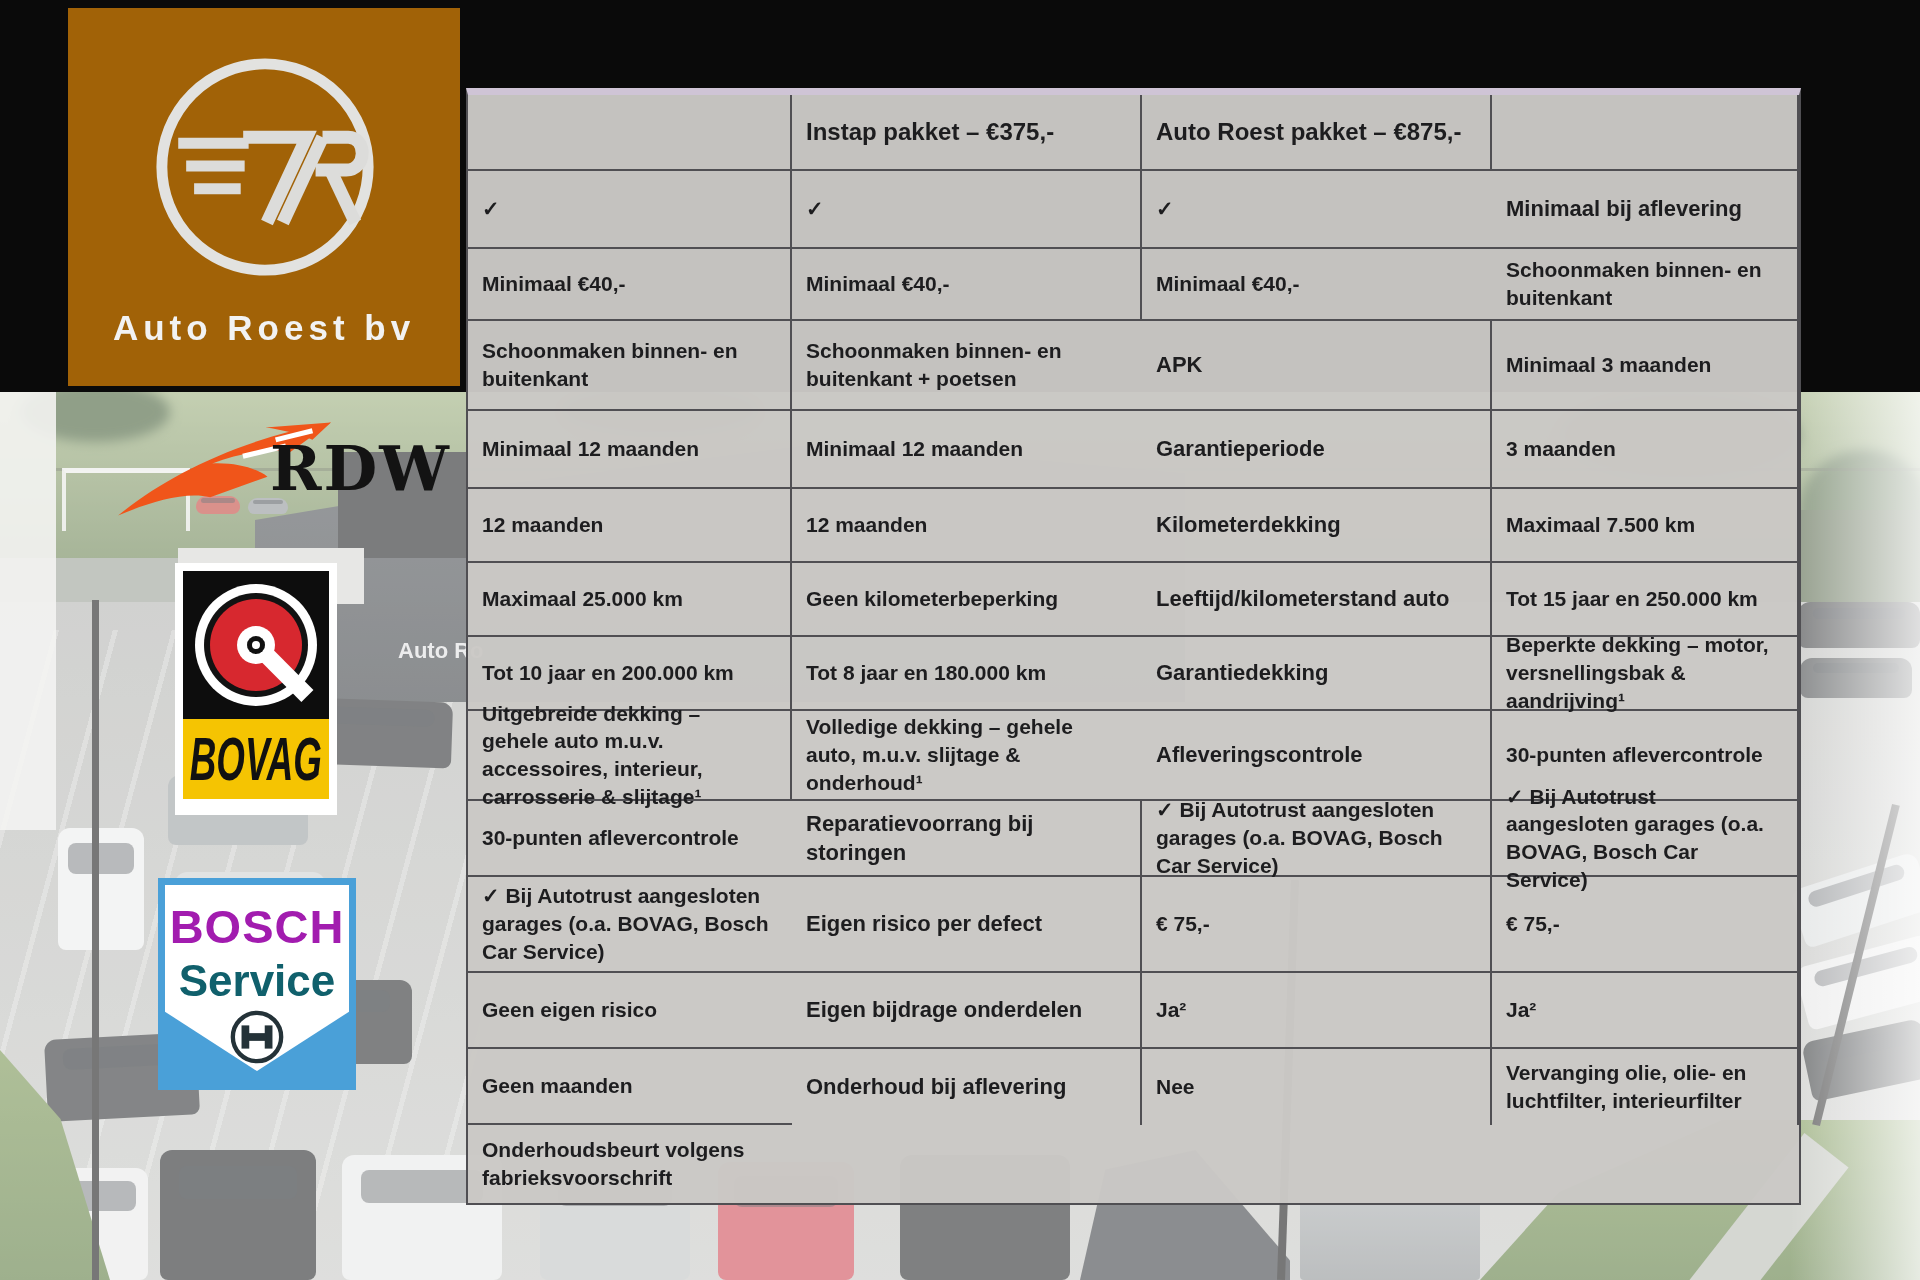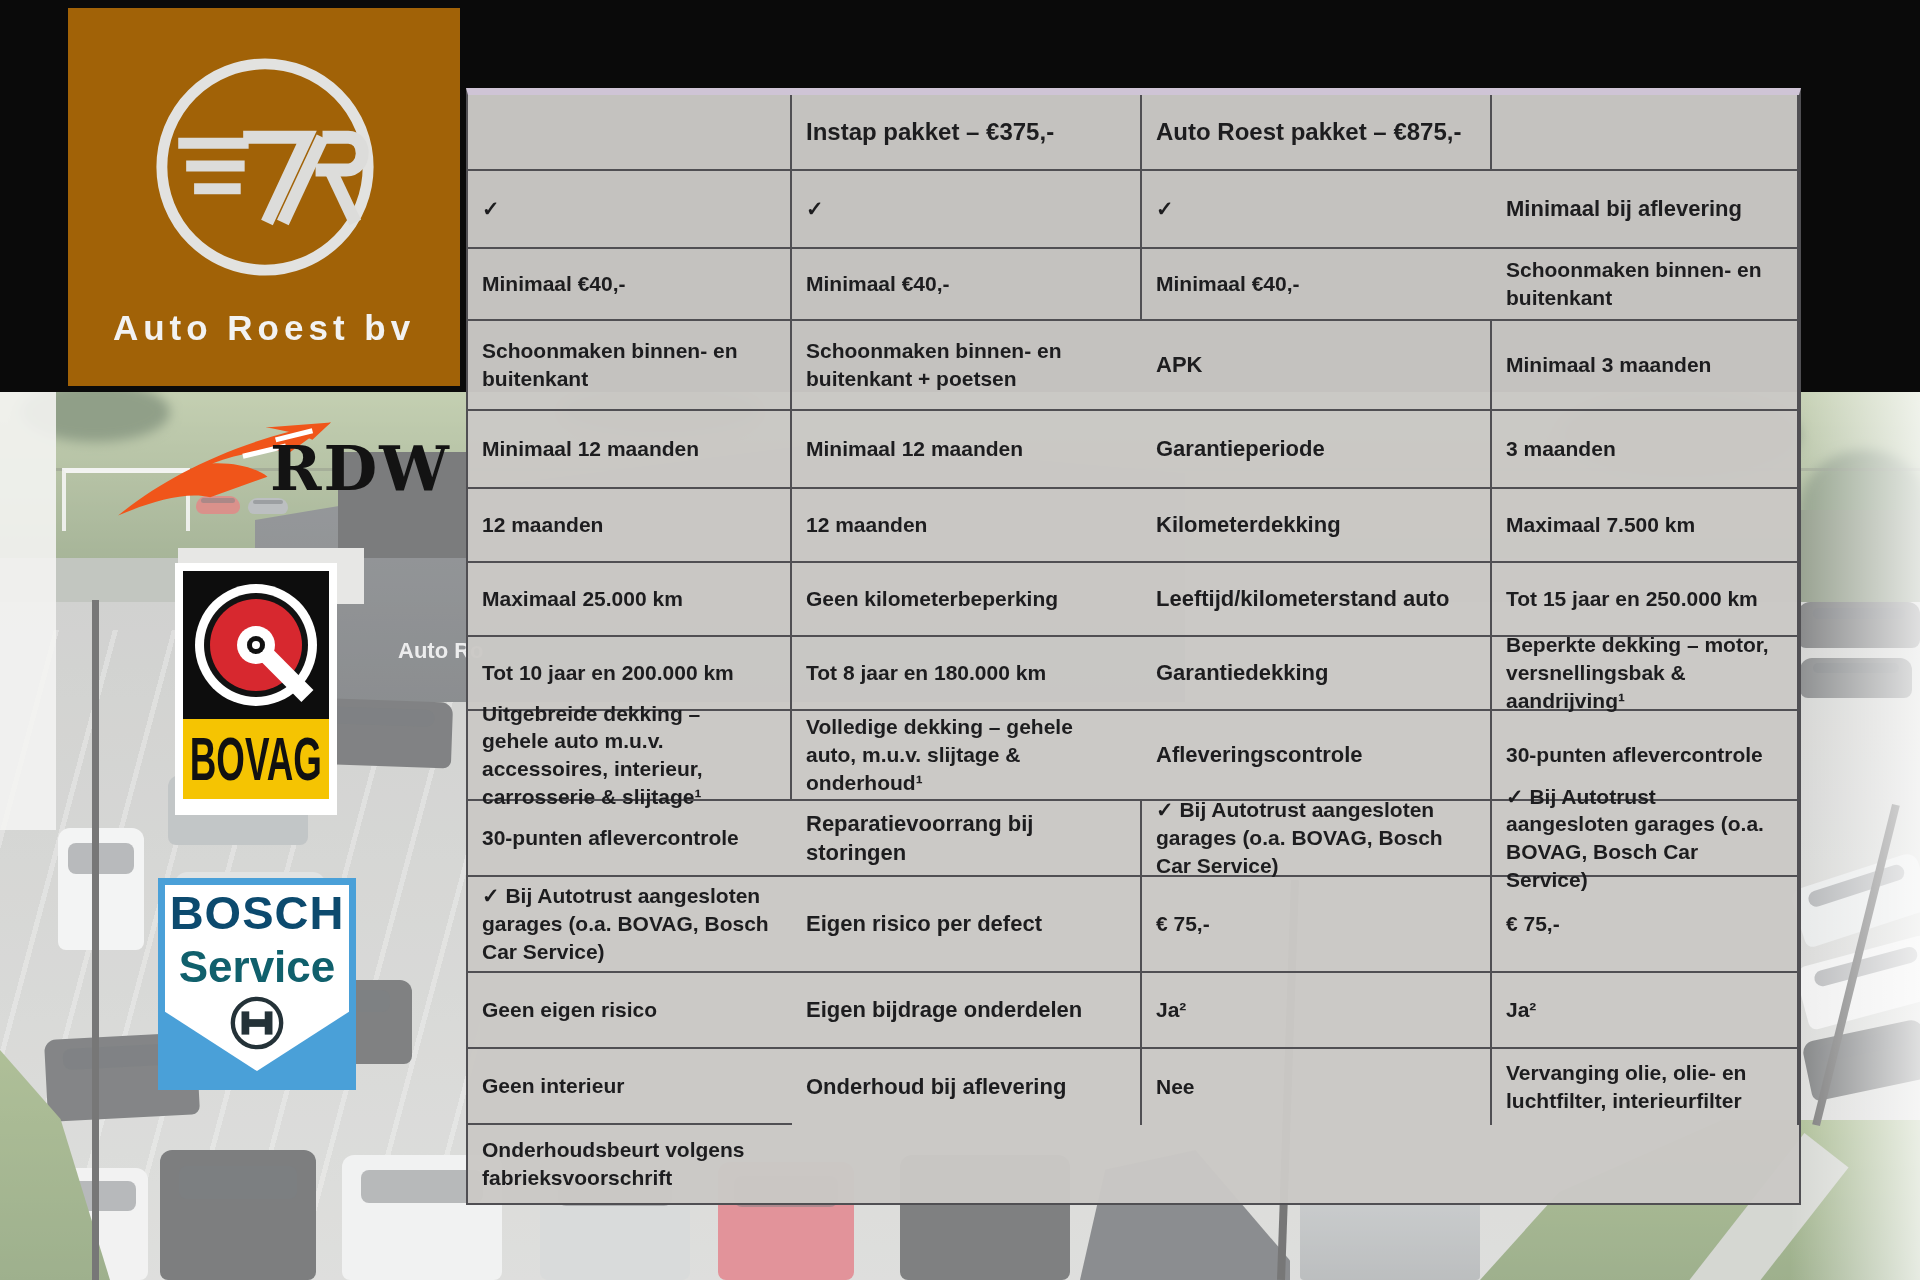--- a/index.html
+++ b/index.html
@@ -62,29 +62,29 @@
   .bv-ring{position:absolute;left:50%;top:50%;width:122px;height:122px;margin:-61px 0 0 -61px;
            border-radius:50%;background:#fff;}
   .bv-red{position:absolute;left:50%;top:50%;width:92px;height:92px;margin:-46px 0 0 -46px;
           border-radius:50%;background:#d7282f;box-shadow:0 0 0 6px #121212;}
   .bv-handle{position:absolute;left:50%;top:50%;width:17px;height:72px;margin-left:-8px;
              background:#fff;transform-origin:50% 0;transform:rotate(-45deg);}
   .bv-hub{position:absolute;left:50%;top:50%;width:38px;height:38px;margin:-19px 0 0 -19px;
           border-radius:50%;background:#fff;}
   .bv-hub::after{content:"";position:absolute;left:50%;top:50%;width:18px;height:18px;margin:-9px 0 0 -9px;
           border-radius:50%;background:#111;box-shadow:inset 0 0 0 5px #111,inset 0 0 0 9px #fff;}
-  .bovag-bottom{width:146px;height:80px;background:#f5c402;display:flex;align-items:center;justify-content:center;}
+  .bovag-bottom{width:146px;height:80px;background:#f5c402;display:flex;align-items:center;justify-content:center;font-style:italic;}
   .bovag-text{color:#111;font-weight:bold;font-size:40px;letter-spacing:0px;
               transform:scaleY(1.55) scaleX(.92);}
 
   
   .bosch{position:absolute;left:158px;top:878px;width:198px;height:212px;background:#4aa0d8;z-index:4;}
   .bosch-shield{position:absolute;left:7px;top:7px;width:184px;height:198px;background:#fff;
                 clip-path:polygon(0 0,100% 0,100% 64%,50% 94%,0 64%);text-align:center;}
-  .bosch-line1{color:#0c4a6e;font-size:47px;font-weight:bold;letter-spacing:1px;}
+  .bosch-line1{margin-top:14px;color:#a21caf;font-size:47px;font-weight:bold;letter-spacing:1px;}
   .bosch-line2{margin-top:2px;color:#10606c;font-size:44px;font-weight:bold;}
   .bosch-armature{width:58px;height:58px;margin-top:2px;}
 
   
   .pkg-table{position:absolute;left:466px;top:88px;width:1335px;z-index:3;box-sizing:border-box;
              background:rgba(202,200,197,.97);
              border:2px solid #504f53;border-top:7px solid #cfc4d6;
              display:grid;grid-template-columns:324px 350px 350px 307px;
              grid-template-rows:76px 78px 72px 90px 78px 74px 74px 74px 90px 76px 96px 76px 76px 78px;
              color:#1d1d1f;}
@@ -270,21 +270,21 @@
     <div class="tc">✓ Bij Autotrust aangesloten garages (o.a. BOVAG, Bosch Car Service)</div>
 
     <div class="tc vr lb">Eigen risico per defect</div>
     <div class="tc vr">€ 75,-</div>
     <div class="tc vr">€ 75,-</div>
     <div class="tc">Geen eigen risico</div>
 
     <div class="tc vr lb">Eigen bijdrage onderdelen</div>
     <div class="tc vr">Ja²</div>
     <div class="tc vr">Ja²</div>
-    <div class="tc">Geen interieur</div>
+    <div class="tc">Geen maanden</div>
 
     <div class="tc vr lb bot">Onderhoud bij aflevering</div>
     <div class="tc vr bot">Nee</div>
     <div class="tc vr bot">Vervanging olie, olie- en luchtfilter, interieurfilter</div>
     <div class="tc bot">Onderhoudsbeurt volgens fabrieksvoorschrift</div>
   </div>
 
 </div>
 
 </body></html>

